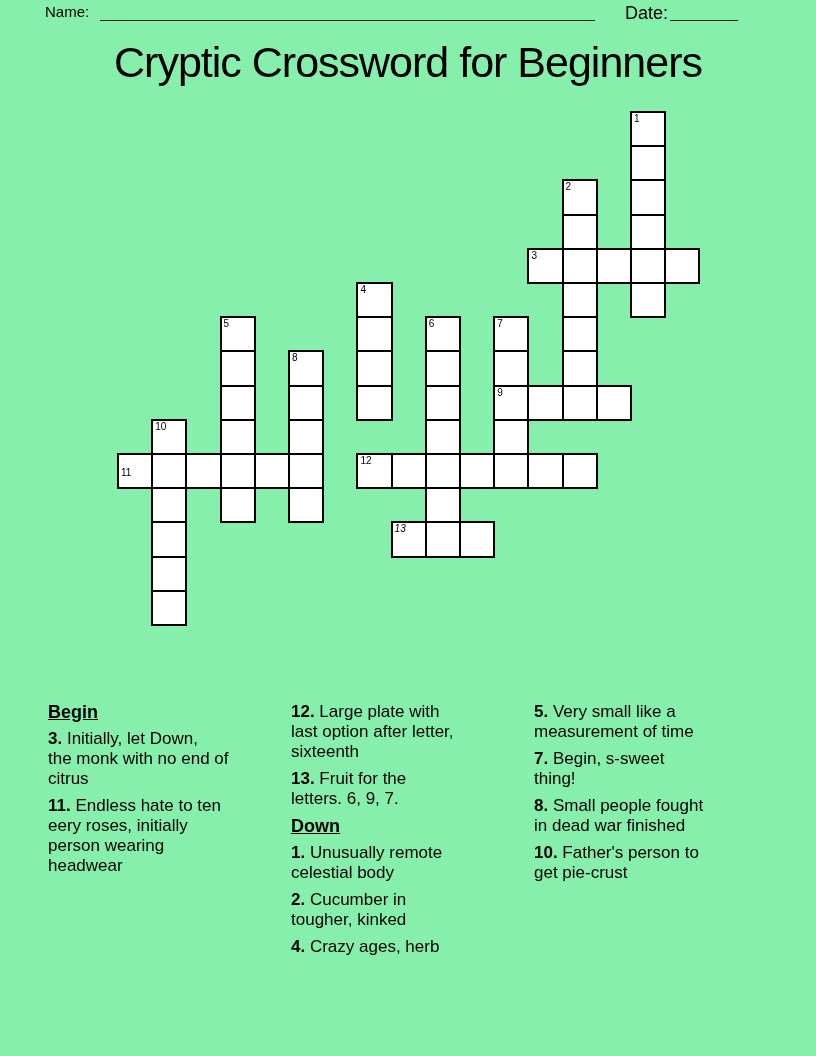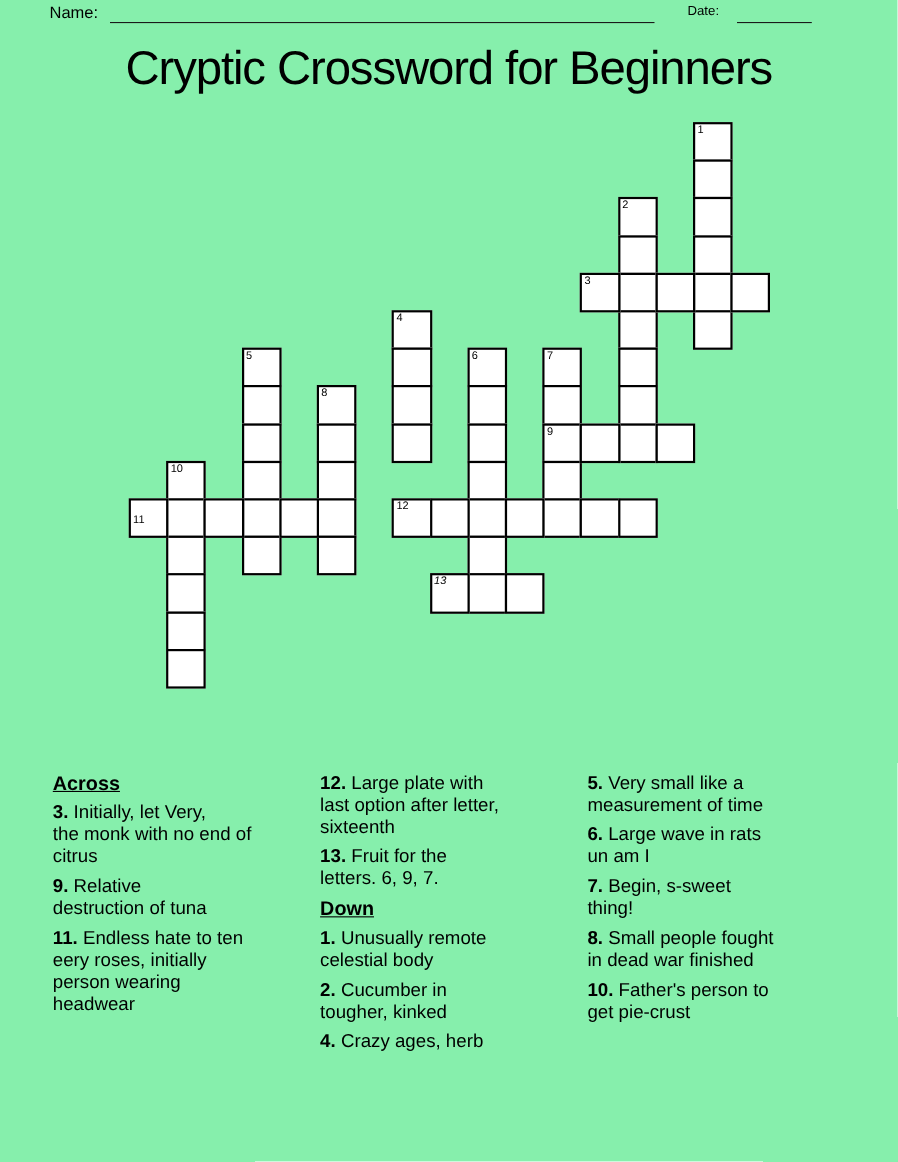--- a/index.html
+++ b/index.html
@@ -2,21 +2,21 @@
 <html><head>
 <meta charset="utf-8">
 <style>
   html,body{margin:0;padding:0;background:#ffffff;}
   .page{position:relative;width:816px;height:1056px;background:#86efac;overflow:hidden;
         font-family:"Liberation Sans",sans-serif;color:#000;}
   
   .topbar{position:absolute;left:0;top:0;width:816px;height:30px;}
   .nm{position:absolute;left:45px;top:3px;font-size:15px;}
   .nline{position:absolute;left:100px;top:2px;width:495px;height:18px;border-bottom:1.5px solid #1a1a1a;}
-  .dt{position:absolute;left:625px;top:3px;font-size:12px;}
+  .dt{position:absolute;left:625px;top:3px;font-size:18px;}
   .dline{position:absolute;left:670px;top:2px;width:68px;height:18px;border-bottom:1.5px solid #1a1a1a;}
   
   .title{position:absolute;left:0;top:38px;width:816px;margin:0;text-align:center;
          font-size:43px;font-weight:400;letter-spacing:-1px;font-family:"Liberation Sans",sans-serif;}
   
   .grid{position:absolute;}
   .cell{position:absolute;box-sizing:border-box;width:36.2px;height:36.2px;
         border:2px solid #000;background:#fff;}
   .cellnum{position:absolute;z-index:3;font-size:10px;line-height:10px;font-family:"Liberation Sans",sans-serif;}
   
@@ -109,26 +109,24 @@
       <div class="cell" style="left: 342px; top: 342px; border-color: rgb(0, 0, 0);"></div>
       <div class="cell" style="left: 410.4px; top: 342px; border-color: rgb(0, 0, 0);"></div>
       <div class="cell" style="left: 444.6px; top: 342px; border-color: rgb(0, 0, 0);"></div>
       <div class="cellnum" style="left: 243.4px; top: 345px;">12</div>
       <div class="cell" style="left: 273.6px; top: 410.4px; border-color: rgb(0, 0, 0);"></div>
       <div class="cell" style="left: 342px; top: 410.4px; border-color: rgb(0, 0, 0);"></div>
       <div class="cellnum" style="left: 277.6px; top: 413.4px; font-style: italic;">13</div>
     </div>
 
   <div class="cluecol" id="cluecol-0" style="left:48px">
-      <div class="clue-heading">Across</div>
-      <p class="clue"><b>3.</b><span> Initially, let Very,
+      <div class="clue-heading">Begin</div>
+      <p class="clue"><b>3.</b><span> Initially, let Down,
 the monk with no end of
 citrus</span></p>
-      <p class="clue"><b>9.</b><span> Relative
-destruction of tuna</span></p>
       <p class="clue"><b>11.</b><span> Endless hate to ten
 eery roses, initially
 person wearing
 headwear</span></p>
     </div>
   <div class="cluecol" id="cluecol-1" style="left:291px">
       <p class="clue"><b>12.</b><span> Large plate with
 last option after letter,
 sixteenth</span></p>
       <p class="clue"><b>13.</b><span> Fruit for the
@@ -136,22 +134,20 @@
       <div class="clue-heading">Down</div>
       <p class="clue"><b>1.</b><span> Unusually remote
 celestial body</span></p>
       <p class="clue"><b>2.</b><span> Cucumber in
 tougher, kinked</span></p>
       <p class="clue"><b>4.</b><span> Crazy ages, herb</span></p>
     </div>
   <div class="cluecol" id="cluecol-2" style="left:534px">
       <p class="clue"><b>5.</b><span> Very small like a
 measurement of time</span></p>
-      <p class="clue"><b>6.</b><span> Large wave in rats
-un am I</span></p>
       <p class="clue"><b>7.</b><span> Begin, s-sweet
 thing!</span></p>
       <p class="clue"><b>8.</b><span> Small people fought
 in dead war finished</span></p>
       <p class="clue"><b>10.</b><span> Father's person to
 get pie-crust</span></p>
     </div>
 </div>
 
 </body></html>

